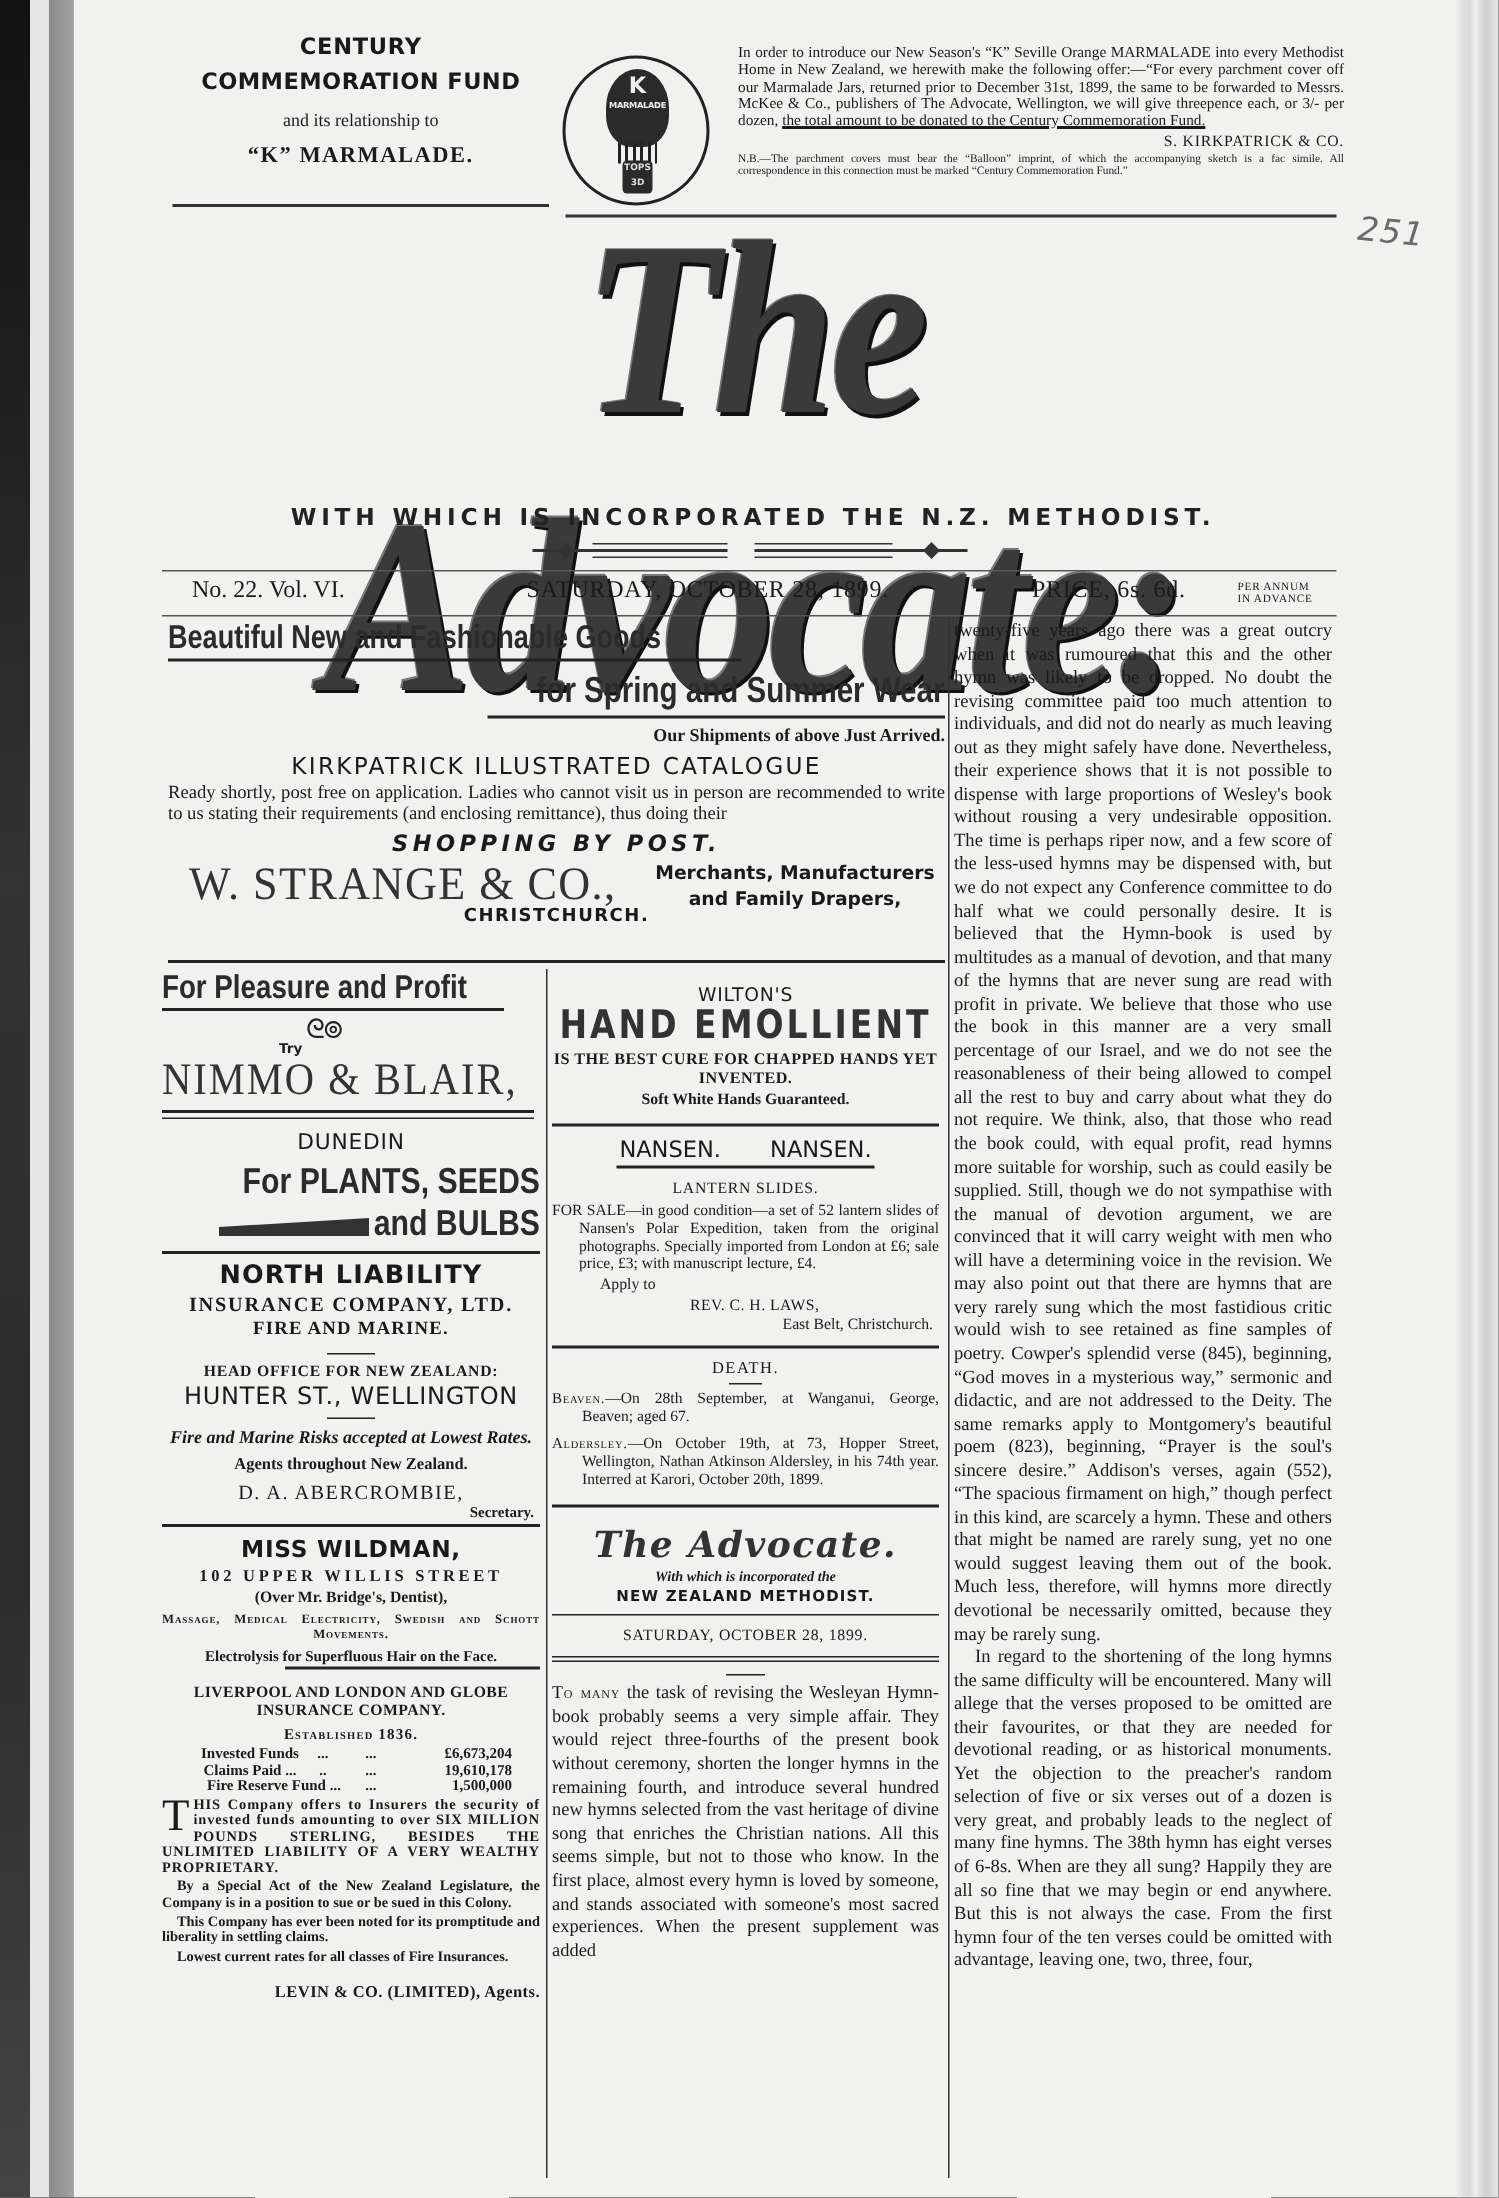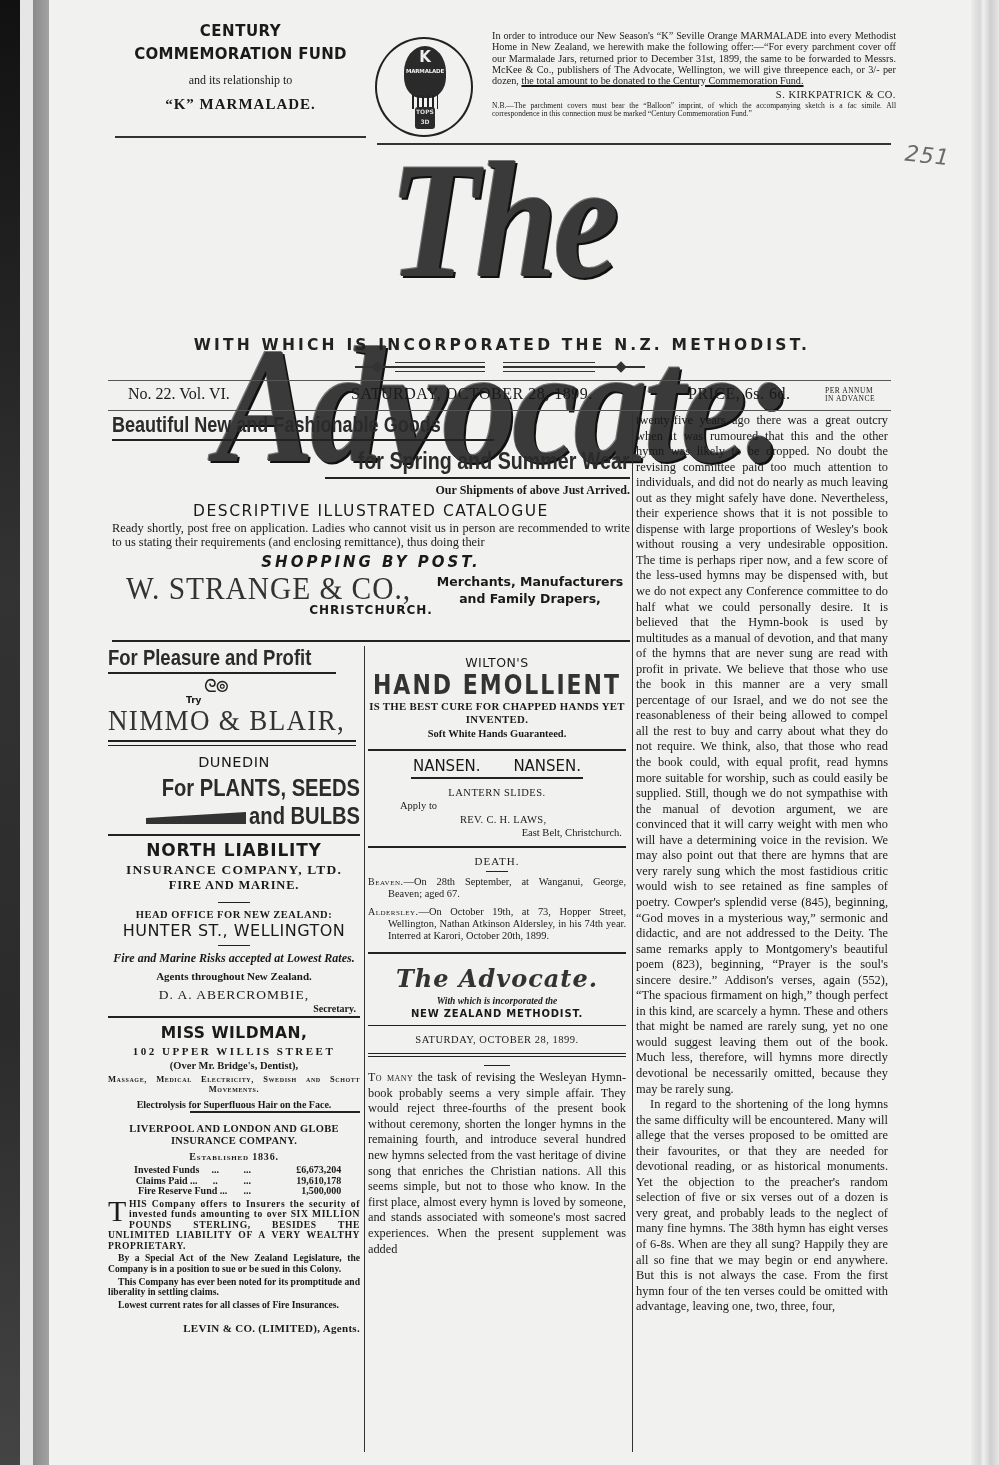--- a/index.html
+++ b/index.html
@@ -226,21 +226,21 @@
 <div class="col-divider" style="left:364px;top:646px;height:806px;"></div>
 
 <div class="strange">
   <div class="cond h1">Beautiful New and Fashionable Goods</div>
   <div class="h1-rule"></div>
   <div class="h2-wrap">
     <div class="cond h2">for Spring and Summer Wear</div>
     <div class="h2-rule"></div>
   </div>
   <div class="ship">Our Shipments of above Just Arrived.</div>
-  <div class="cat">DESCRIPTIVE ILLUSTRATED CATALOGUE</div>
+  <div class="cat">KIRKPATRICK ILLUSTRATED CATALOGUE</div>
   <div class="body">Ready shortly, post free on application. Ladies who cannot visit us in person are recommended to write to us stating their requirements (and enclosing remittance), thus doing their</div>
   <div class="post">SHOPPING BY POST.</div>
   <div class="firm-row">
     <div class="firm">W. STRANGE &amp; CO.,</div>
     <div class="trade">
       <div>Merchants, Manufacturers</div>
       <div>and Family Drapers,</div>
     </div>
   </div>
   <div class="city">CHRISTCHURCH.</div>
@@ -327,20 +327,21 @@
     <div class="b">HAND EMOLLIENT</div>
     <div class="c">IS THE BEST CURE FOR CHAPPED HANDS YET INVENTED.</div>
     <div class="d">Soft White Hands Guaranteed.</div>
   </div>
   <div class="mid-rule" style="margin-top:10px;"></div>
 
   <div>
     <div class="nansen">NANSEN. NANSEN.</div>
     <div class="nansen-ul"></div>
     <div class="lantern">LANTERN SLIDES.</div>
+    <div class="sale">FOR SALE—in good condition—a set of 52 lantern slides of Nansen's Polar Expedition, taken from the original photographs. Specially imported from London at £6; sale price, £3; with manuscript lecture, £4.</div>
     <div class="apply">Apply to</div>
     <div class="rev">REV. C. H. LAWS,</div>
     <div class="belt">East Belt, Christchurch.</div>
   </div>
   <div class="mid-rule" style="margin-top:8px;"></div>
 
   <div>
     <div class="death-h">DEATH.</div>
     <div class="death-sm"></div>
     <div class="death-p">

